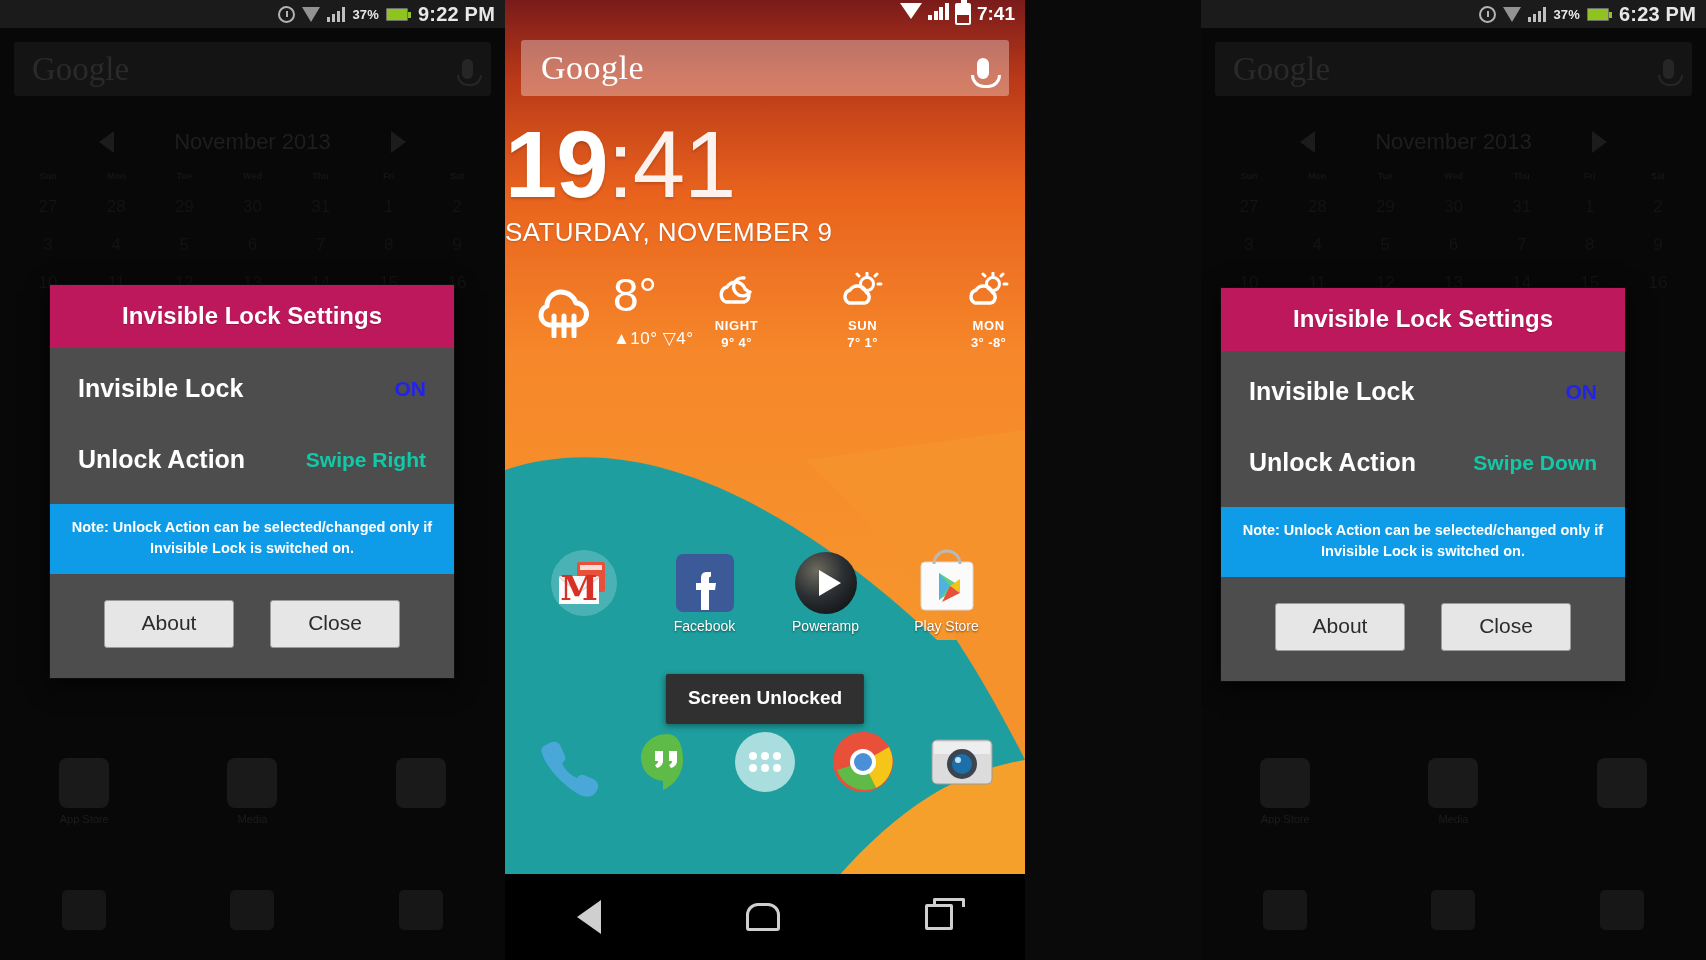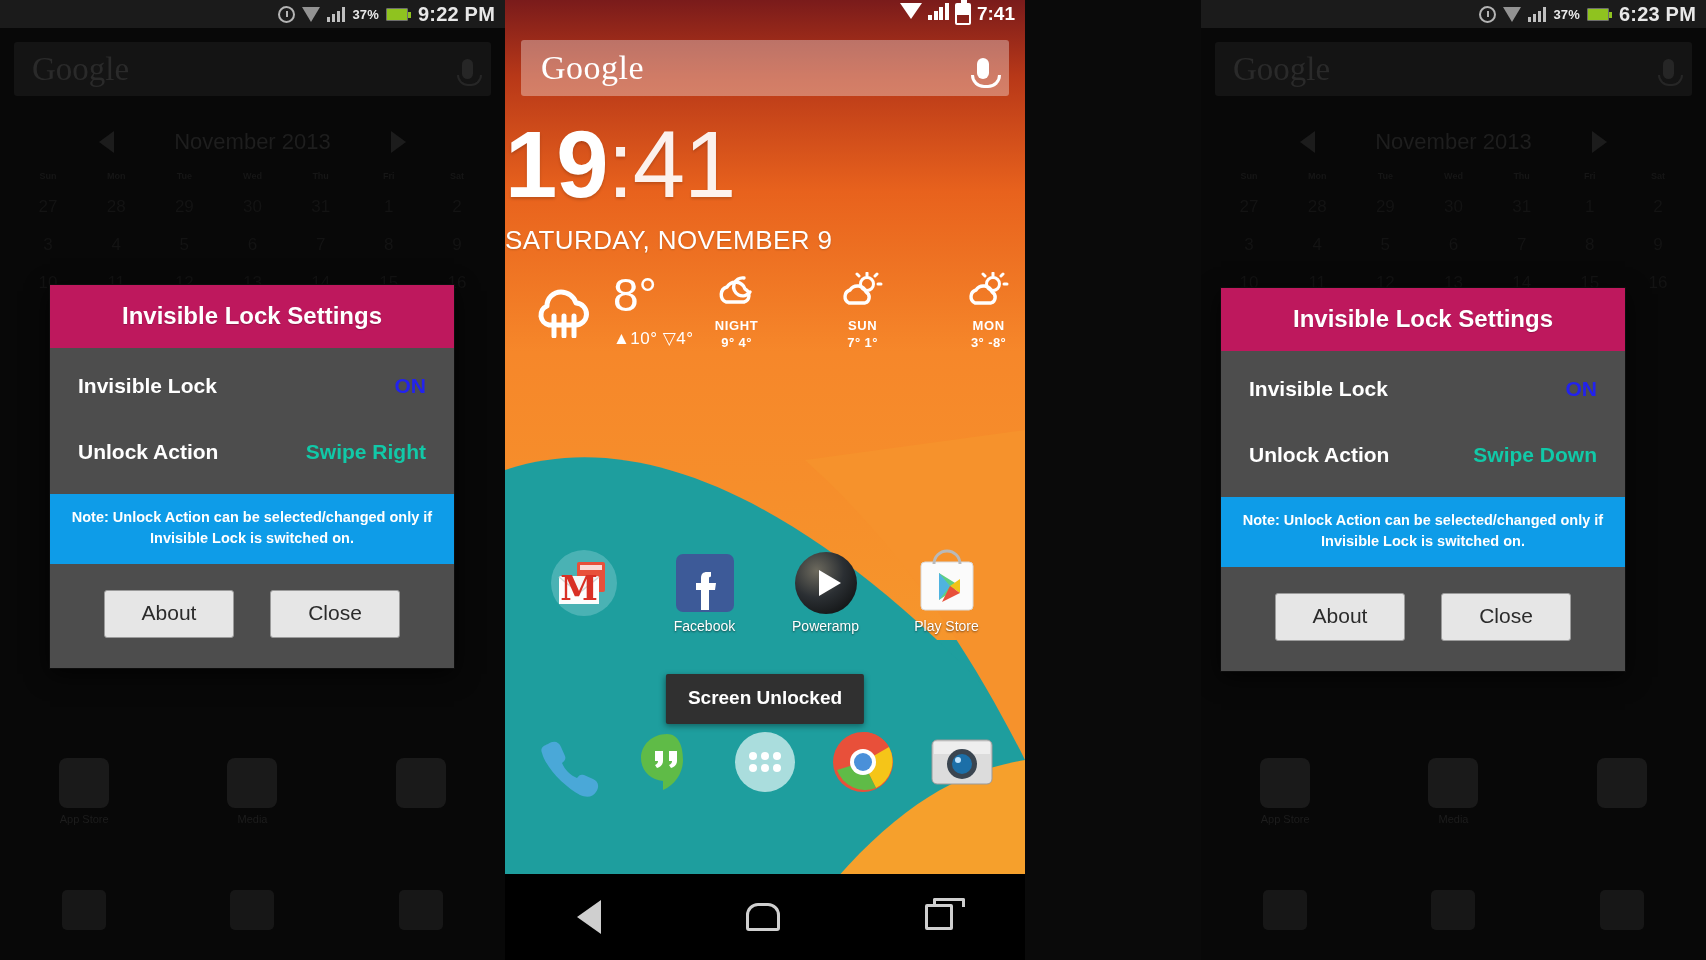--- a/index.html
+++ b/index.html
@@ -89,21 +89,21 @@
   .dlg-title {
     background: #be185d; color: #ffffff; text-align: center;
     font-size: 24px; font-weight: bold; padding: 17px 10px 18px;
     text-shadow: 0 1px 1px rgba(0,0,0,.22);
   }
   .dlg-rows { padding: 6px 0 8px; }
   .dlg-row {
     display: flex; align-items: center; justify-content: space-between;
     padding: 20px 28px 22px;
   }
-  .dlg-row .k { color: #ffffff; font-size: 21px; font-weight: bold; }
+  .dlg-row .k { color: #ffffff; font-size: 25px; font-weight: bold; }
   .dlg-row .v { font-size: 21px; font-weight: bold; }
   .v-on { color: #2222ee; }
   .v-action { color: #11c9a8; }
   .dlg-note {
     background: #0e9ce8; color: #ffffff; text-align: center;
     font-size: 14.5px; font-weight: bold; line-height: 1.45;
     padding: 13px 18px 15px;
   }
   .dlg-btns { display: flex; justify-content: center; gap: 36px; padding: 26px 0 30px; }
   .dlg-btn {
@@ -154,21 +154,21 @@
     padding: 0 20px; z-index: 6;
   }
   .c-search .g { font-family: "Liberation Serif", serif; font-size: 34px; color: #fff; letter-spacing: .5px; }
   .mic-w { width: 12px; height: 21px; background: #fff; border-radius: 7px; position: relative; }
   .mic-w::after { content:""; position:absolute; left:-6px; top:17px; width:24px; height:10px; border:3px solid #fff; border-top:none; border-radius:0 0 13px 13px; }
 
   .c-clockwrap { position: absolute; top: 120px; left: 0; right: 0; text-align: left; z-index: 6; color: #fff; }
   .c-time { font-size: 94px; line-height: .95; letter-spacing: -1px; text-shadow: 0 2px 3px rgba(0,0,0,.18); }
   .c-time b { font-weight: bold; }
   .c-time span { font-weight: normal; opacity: .92; }
-  .c-date { font-size: 26px; margin-top: 16px; letter-spacing: .4px; text-shadow: 0 1px 2px rgba(0,0,0,.18); }
+  .c-date { font-size: 26px; margin-top: 8px; letter-spacing: .4px; text-shadow: 0 1px 2px rgba(0,0,0,.18); }
 
   .c-weather { position: absolute; top: 272px; left: 0; right: 0; z-index: 6; color: #fff; display: flex; align-items: flex-start; padding: 0 22px; }
   .w-now { display: flex; align-items: flex-start; flex: 0 0 auto; }
   .w-now-temp { margin-left: 10px; }
   .w-now-temp .big { font-size: 46px; line-height: 1; }
   .w-now-temp .hl { font-size: 17px; margin-top: 10px; letter-spacing: .5px; }
   .w-fc { flex: 1; display: flex; justify-content: flex-end; gap: 40px; padding-right: 4px; }
   .w-item { text-align: center; width: 86px; }
   .w-item .lab { font-size: 13px; font-weight: bold; margin-top: 6px; letter-spacing: .6px; }
   .w-item .tmp { font-size: 13px; font-weight: bold; margin-top: 2px; letter-spacing: .4px; }

